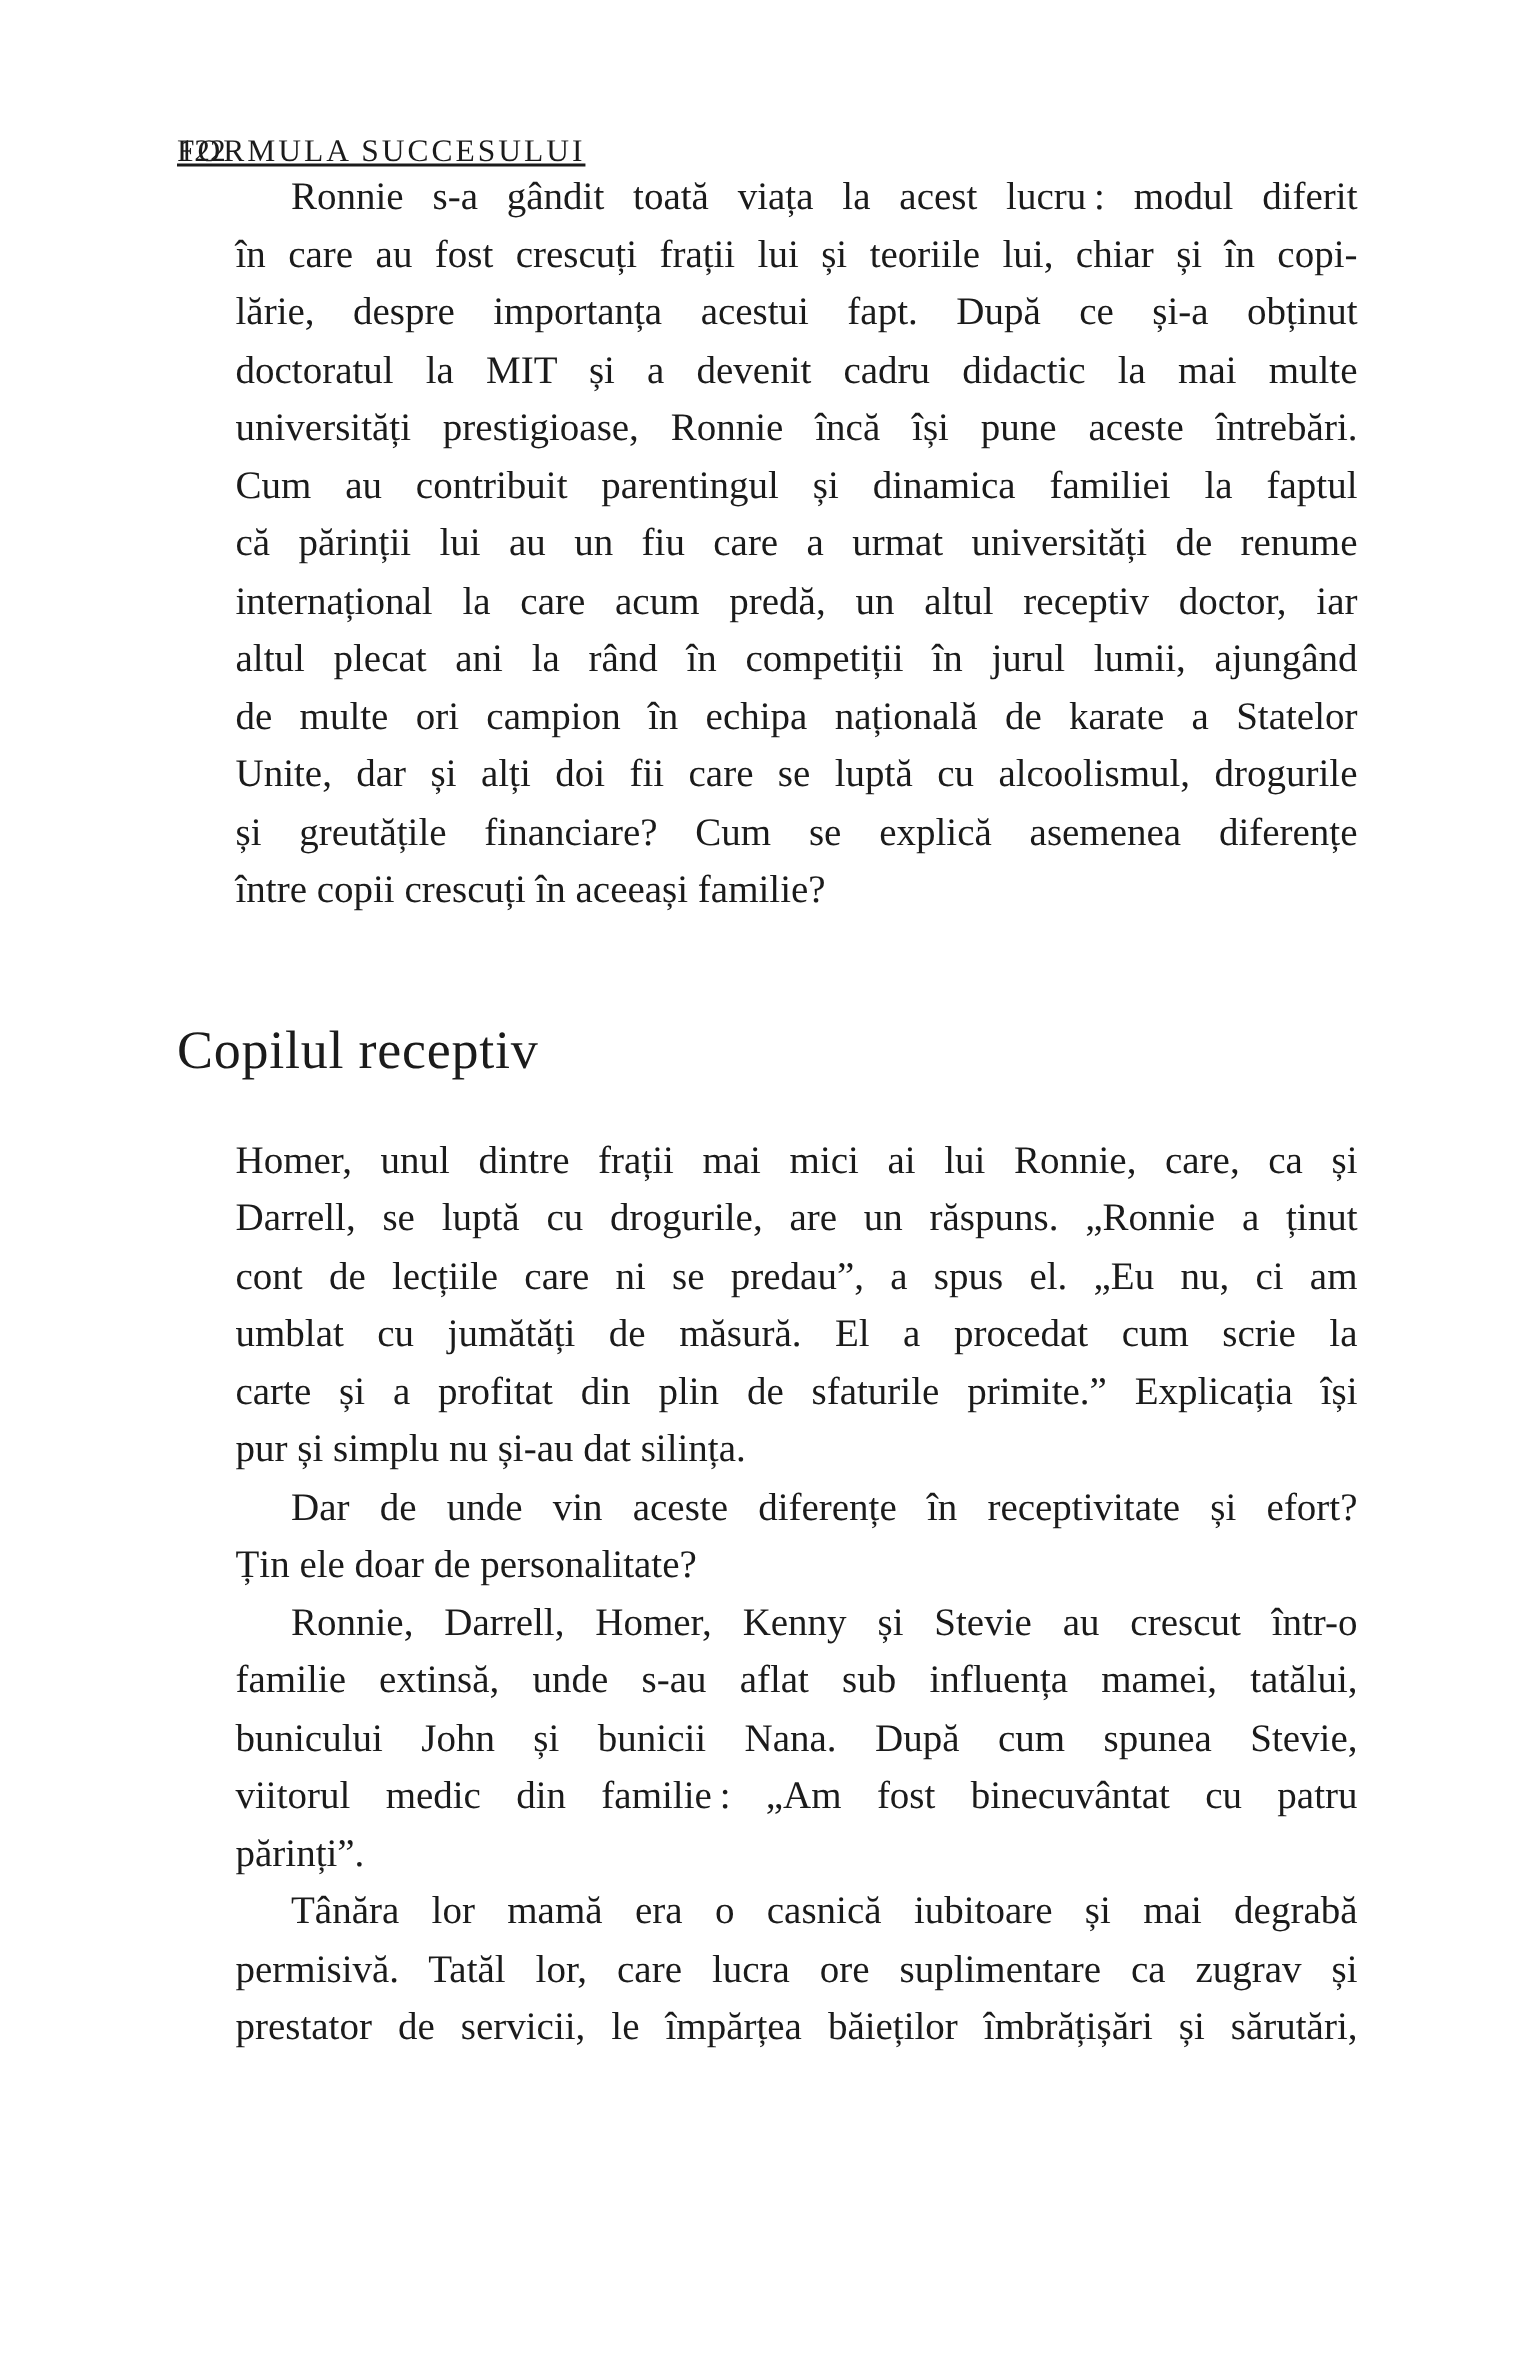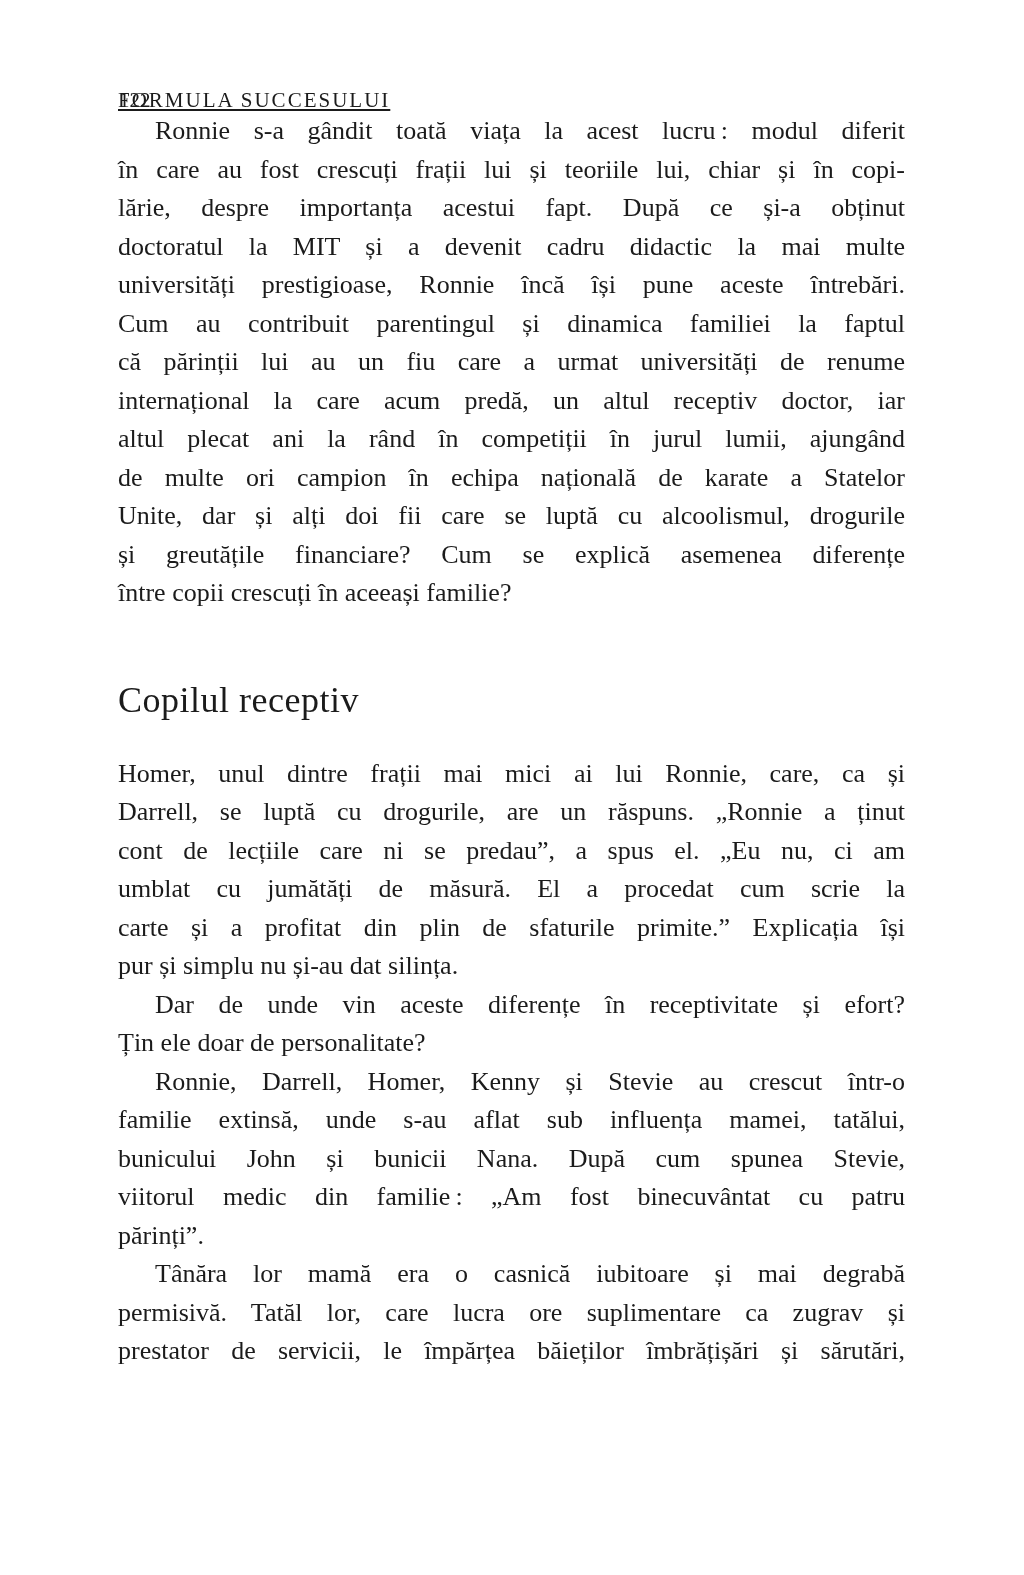--- a/index.html
+++ b/index.html
@@ -42,20 +42,21 @@
   .para {
     margin: 0;
   }
   .line {
     display: block;
     font-size: 26px;
     line-height: 38.5px;
     text-align: justify;
     text-align-last: justify;
     text-justify: inter-word;
+    margin-left: 39px;
   }
   .line.flush {
     text-align-last: left;
   }
   .line.indent {
     text-indent: 37px;
   }
   .section-heading {
     font-size: 36px;
     font-weight: normal;

